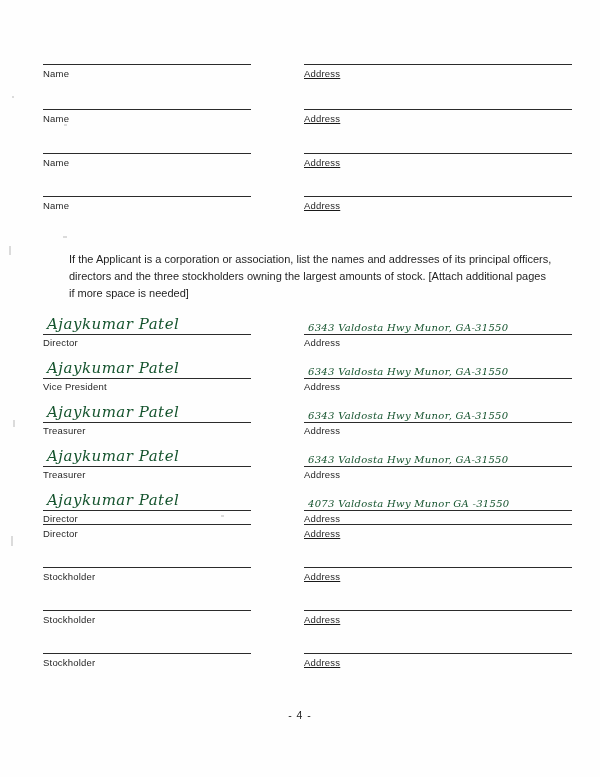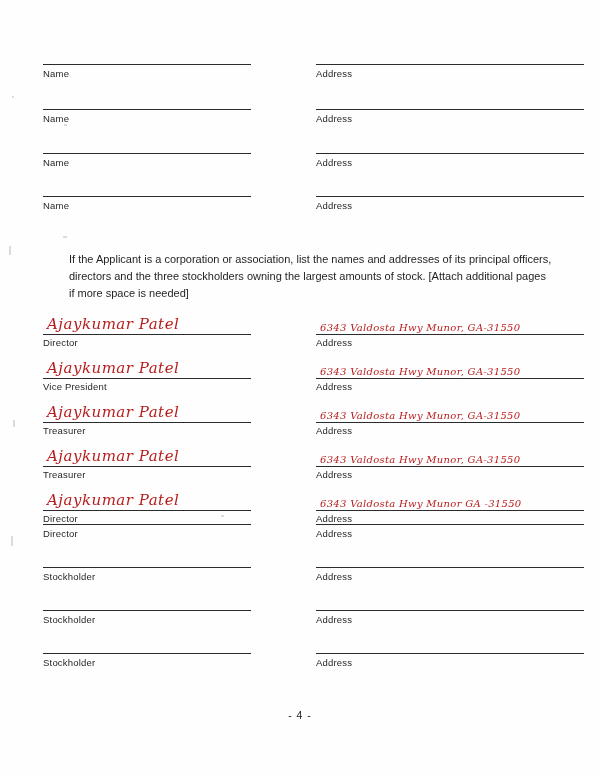--- a/index.html
+++ b/index.html
@@ -44,42 +44,42 @@
     height: 0;
     width: 100%;
   }
   .field .caption {
     font-size: 9.5px;
     color: #262626;
     padding-top: 3px;
     letter-spacing: .2px;
   }
   .col-left  { left: 43px;  width: 208px; }
-  .col-right { left: 316px; width: 268px; }
+  .col-right { left: 304px; width: 268px; text-decoration: underline; }
 
   
   .para {
     position: absolute;
     left: 69px;
     top: 251px;
     width: 484px;
     font-size: 11px;
     line-height: 17px;
     color: #1f1f1f;
   }
 
   
   .filled .hand {
     position: absolute;
     left: 4px;
     bottom: 2px;
     font-family: "DejaVu Serif", serif;
     font-style: italic;
     font-size: 15px;
-    color: #b91c1c;
+    color: #14532d;
     white-space: nowrap;
     letter-spacing: .5px;
   }
   .filled .hand.addr {
     font-size: 10px;
     letter-spacing: .3px;
   }
   .field.tall { height: 30px; }
   .field.tall .rule {
     position: absolute;
@@ -214,21 +214,21 @@
     </div>
   </div>
 
   <div class="row filled" style="top:481px;">
     <div class="field tall col-left">
       <div class="hand">Ajaykumar   Patel</div>
       <div class="rule"></div>
       <div class="caption">Director</div>
     </div>
     <div class="field tall col-right">
-      <div class="hand addr">6343 Valdosta  Hwy Munor GA -31550</div>
+      <div class="hand addr">4073 Valdosta  Hwy Munor GA -31550</div>
       <div class="rule"></div>
       <div class="caption">Address</div>
     </div>
   </div>
 
   <div class="row" style="top:524px;">
     <div class="field col-left">
       <div class="rule"></div>
       <div class="caption">Director</div>
     </div>

